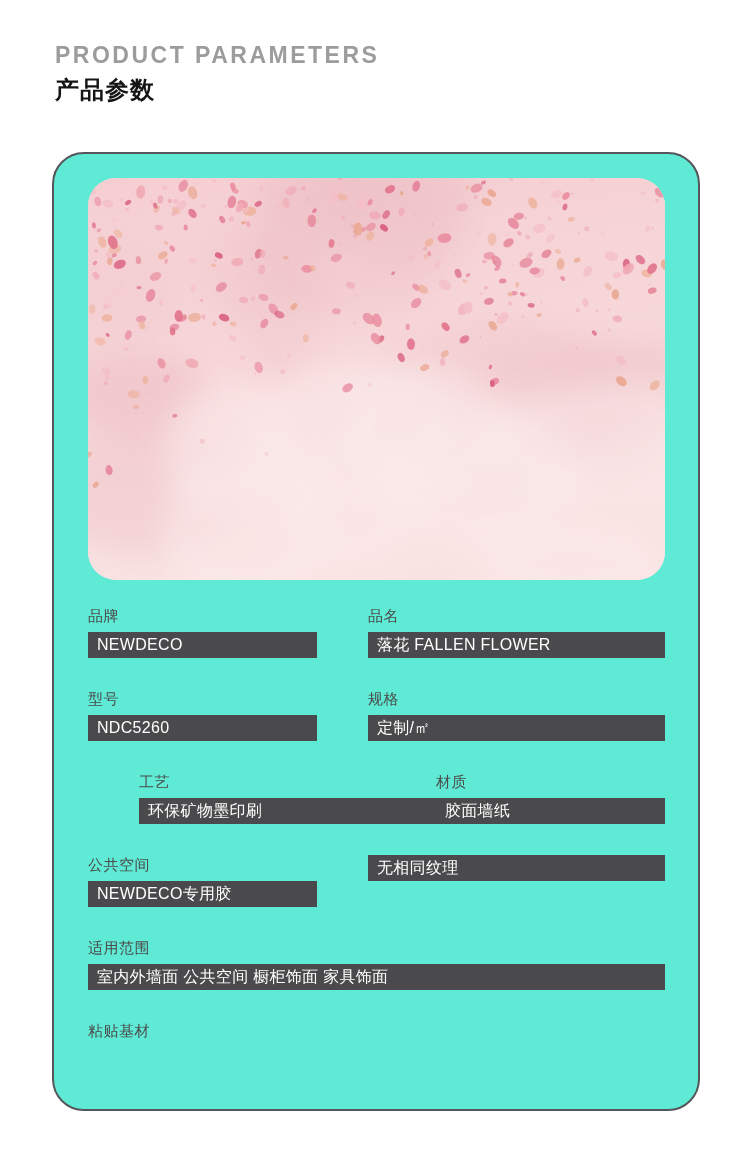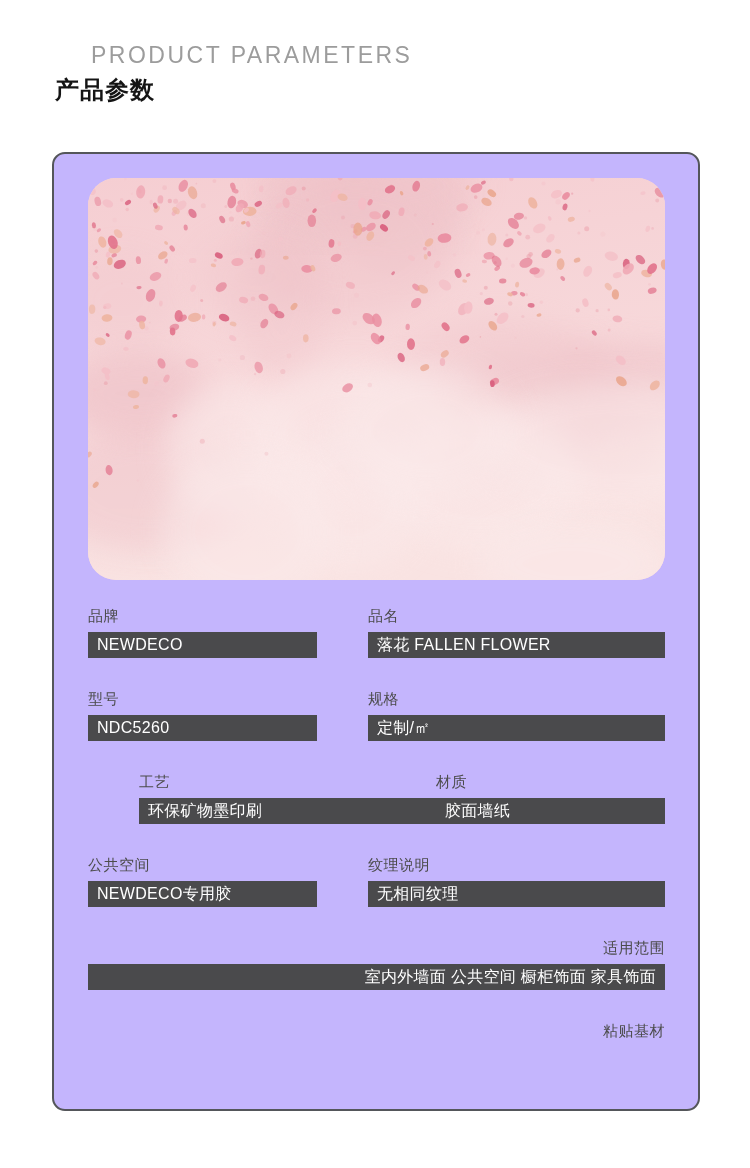--- a/index.html
+++ b/index.html
@@ -3,45 +3,45 @@
 <meta charset="utf-8">
 <style>
   html,body{margin:0;padding:0;background:#ffffff;}
   .page{
     position:relative;width:750px;height:1168px;background:#fff;
     font-family:"Liberation Sans","DejaVu Sans",sans-serif;overflow:hidden;
   }
   .title-en{
     position:absolute;left:55px;top:42px;
     font-size:23px;letter-spacing:2.5px;color:var(--title-en,#9c9c9c);
-    font-weight:400;white-space:nowrap;margin-left:36px;
+    font-weight:700;white-space:nowrap;
   }
   .title-zh{
     position:absolute;left:55px;top:74px;
     font-size:24px;font-weight:bold;color:var(--title-zh,#141414);
     letter-spacing:1px;white-space:nowrap;
   }
   .card{
     position:absolute;left:52px;top:152px;width:644px;height:955px;
-    border:2px solid var(--card-border,#54565a);border-radius:13px;
-    background:#c4b5fd;box-sizing:content-box;
+    border:2px solid var(--card-border,#54565a);border-radius:32px;
+    background:#5eead4;box-sizing:content-box;
   }
   .product-image{
     position:absolute;left:34px;top:24px;width:577px;height:402px;
     border-radius:28px;overflow:hidden;background:#f7d6d8;
   }
   .product-image svg{display:block;}
   .params{
     position:absolute;left:34px;top:452px;width:577px;
   }
   .row{display:flex;margin-bottom:31px;}
   .cell{display:block;}
   .cell-left{width:229px;}
   .cell-right{width:297px;margin-left:51px;}
-  .cell-full{width:577px;text-align:right;}
+  .cell-full{width:577px;}
   .param-label{
     font-size:15px;color:var(--label-text,#4c4c4c);
     line-height:20px;margin-bottom:6px;letter-spacing:0.5px;white-space:nowrap;
   }
   .param-bar{
     height:26px;line-height:26px;background:var(--bar-bg,#4a4a4c);
     color:var(--bar-text,#ffffff);font-size:16px;padding:0 9px;
     box-sizing:border-box;white-space:nowrap;overflow:hidden;letter-spacing:0.3px;
   }
 </style>
@@ -453,21 +453,20 @@
           <div class="param-bar">胶面墙纸</div>
         </div>
       </div>
 
       <div class="row">
         <div class="cell cell-left">
           <div class="param-label">公共空间</div>
           <div class="param-bar">NEWDECO专用胶</div>
         </div>
         <div class="cell cell-right">
-          <div class="param-label">纹理说明</div>
           <div class="param-bar">无相同纹理</div>
         </div>
       </div>
 
       <div class="row">
         <div class="cell cell-full">
           <div class="param-label">适用范围</div>
           <div class="param-bar">室内外墙面 公共空间 橱柜饰面 家具饰面</div>
         </div>
       </div>

